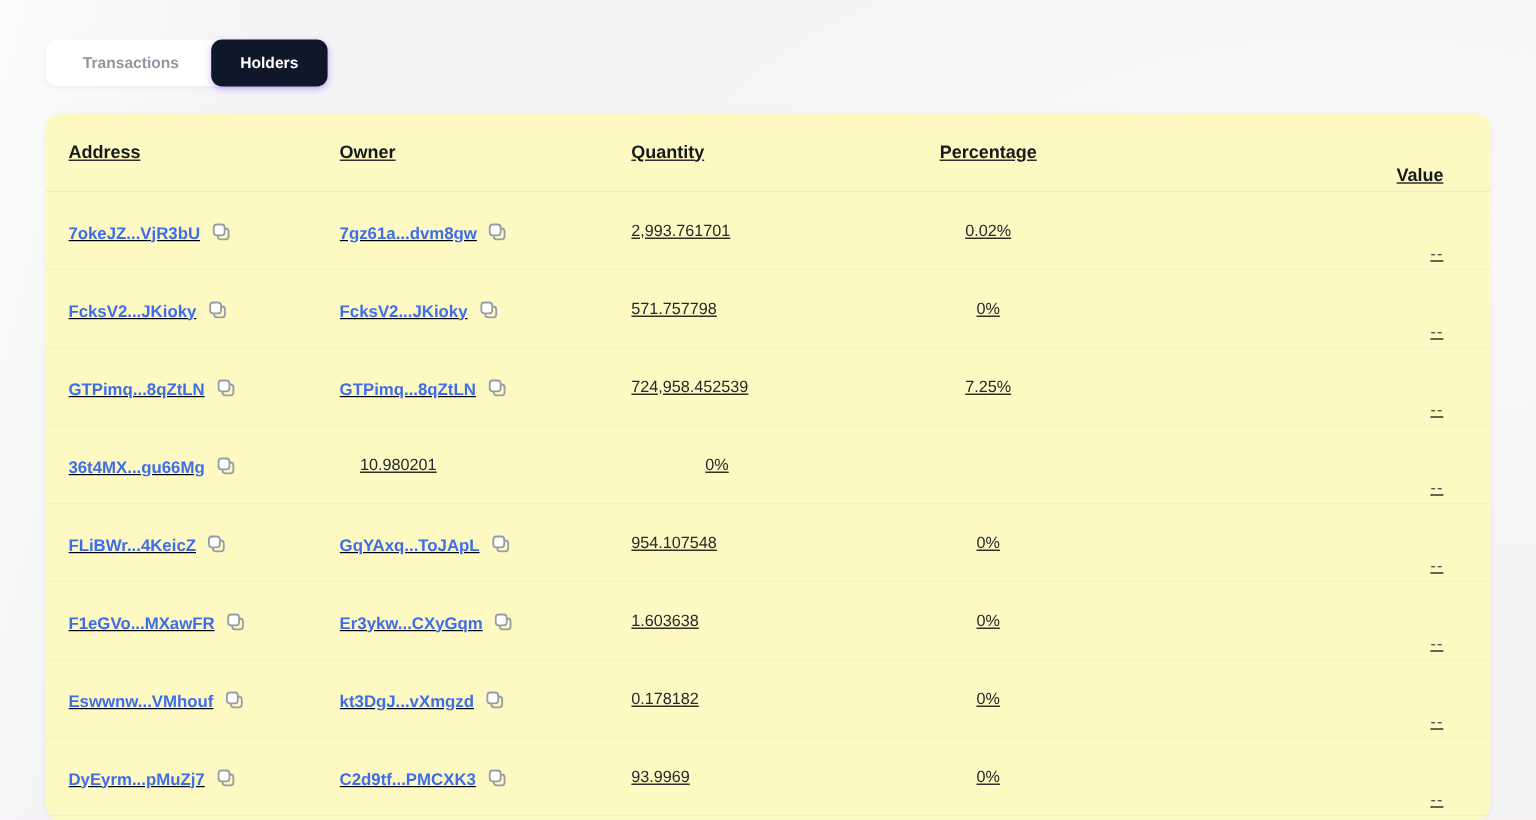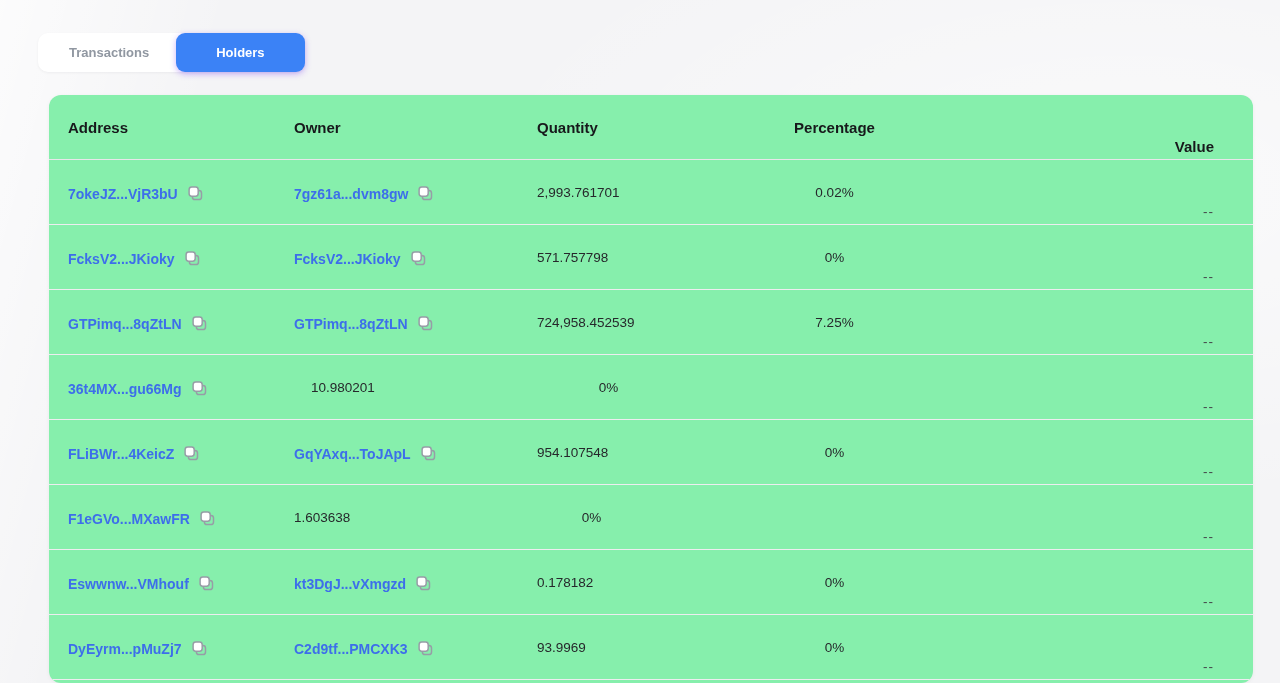--- a/index.html
+++ b/index.html
@@ -20,30 +20,31 @@
     display:flex; align-items:center;
     box-shadow:0 1px 3px rgba(16,24,40,0.05);
     padding-left:4px;
   }
   .tab {
     height:100%; display:flex; align-items:center;
     padding:0 27px; font-size:13px; font-weight:700;
     color:#9097a1; cursor:pointer; white-space:nowrap;
   }
   .tab.active {
-    background:#3b82f6; color:#ffffff; border-radius:9px;
-    padding:0 40px; box-shadow:0 2px 6px rgba(109,42,243,0.35);
+    background:#0f172a; color:#ffffff; border-radius:9px;
+    padding:0 24px; box-shadow:0 2px 6px rgba(109,42,243,0.35);
   }
 
   
   .card {
-    position:absolute; left:49px; top:95px; width:1204px; height:588px;
-    background:#86efac; border-radius:12px;
+    position:absolute; left:38px; top:95px; width:1204px; height:588px;
+    background:#fef9c3; border-radius:12px;
     box-shadow:0 1px 4px rgba(16,24,40,0.05);
     overflow:hidden;
+    text-decoration:underline;
   }
 
   .trow {
     display:flex; align-items:center; height:65px;
     padding:0 39px 0 19px; border-bottom:1px solid #ededf0;
   }
   .thead { border-bottom:1px solid #e7e7ea; }
   .thead .cell { font-size:15px; font-weight:600; color:#17181b; }
 
   .cell { white-space:nowrap; overflow:hidden; }
@@ -218,20 +219,31 @@
         <span class="linkwrap">
           <a class="hash">F1eGVo...MXawFR</a>
           <span class="copy-btn">
             <svg width="17" height="17" viewBox="0 0 17 17">
               <rect x="5.4" y="5.4" width="9.1" height="9.1" rx="2.6" fill="none" stroke="#979da6" stroke-width="1.5"></rect>
               <rect x="2.1" y="2.1" width="9.1" height="9.1" rx="2.6" fill="#ffffff" stroke="#979da6" stroke-width="1.5"></rect>
             </svg>
           </span>
         </span>
       </div>
+      <div class="cell cell-owner">
+        <span class="linkwrap">
+          <a class="hash">Er3ykw...CXyGqm</a>
+          <span class="copy-btn">
+            <svg width="17" height="17" viewBox="0 0 17 17">
+              <rect x="5.4" y="5.4" width="9.1" height="9.1" rx="2.6" fill="none" stroke="#979da6" stroke-width="1.5"></rect>
+              <rect x="2.1" y="2.1" width="9.1" height="9.1" rx="2.6" fill="#ffffff" stroke="#979da6" stroke-width="1.5"></rect>
+            </svg>
+          </span>
+        </span>
+      </div>
       <div class="cell cell-qty num">1.603638</div>
       <div class="cell cell-pct num">0%</div>
       <div class="cell cell-val dash">--</div>
     </div>
 
     <div class="trow">
       <div class="cell cell-address">
         <span class="linkwrap">
           <a class="hash">Eswwnw...VMhouf</a>
           <span class="copy-btn">

